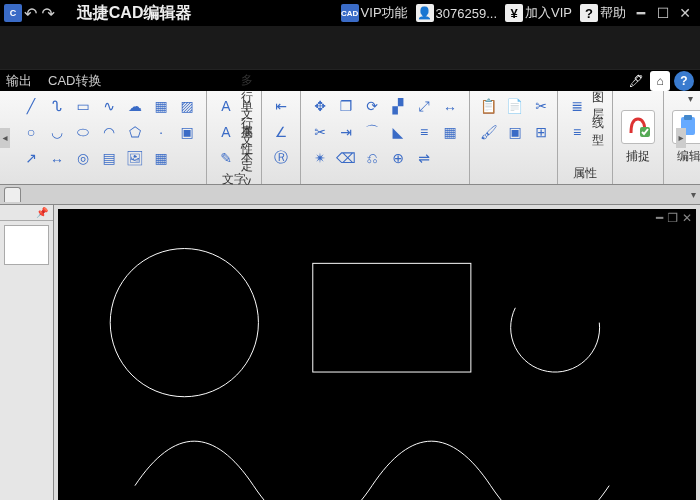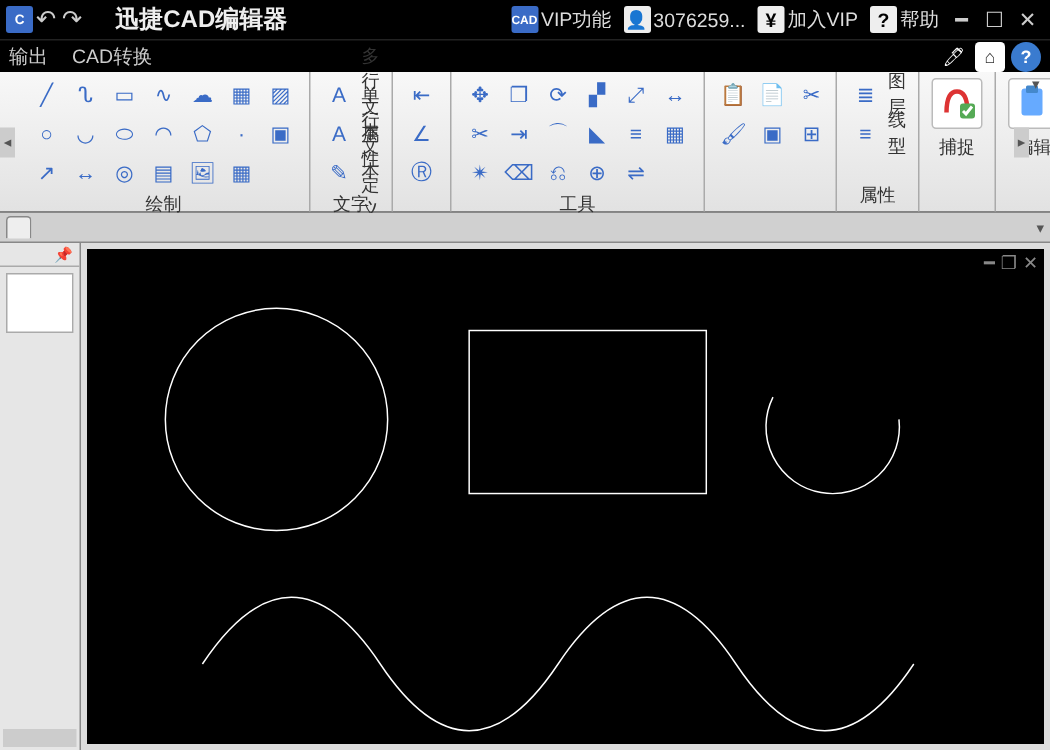--- a/index.html
+++ b/index.html
@@ -13,21 +13,21 @@
   .titlebar .spacer { flex: 1; }
   .titlebar .titem { display: flex; align-items: center; margin: 0 4px; color: #ddd; font-size: 13px; }
   .titlebar .titem .ic { width: 18px; height: 18px; margin-right: 2px; display: flex; align-items: center; justify-content: center; border-radius: 2px; }
   .titlebar .badge-cad { background: #3a6bc6; color: #fff; font-size: 8px; font-weight: bold; }
   .titlebar .badge-user { background: #eee; color: #000; font-size: 12px; }
   .titlebar .badge-yen { background: #eee; color: #000; font-weight: bold; }
   .titlebar .badge-help { background: #eee; color: #000; font-weight: bold; border-radius: 50%; }
   .titlebar .winbtn { width: 22px; height: 18px; display: flex; align-items: center; justify-content: center; color: #ccc; font-size: 14px; }
 
   
-  .menubar { height: 22px; background: #000; display: flex; align-items: center; padding: 10px 6px; border-top: 1px solid #222; }
+  .menubar { height: 22px; background: #000; display: flex; align-items: center; padding: 10px 6px; border-top: 1px solid #222; margin-top: 43px; }
   .menubar .mi { color: #ccc; margin-right: 16px; font-size: 13px; }
   .menubar .spacer { flex: 1; }
   .menubar .micon { width: 20px; height: 20px; margin-left: 4px; display: flex; align-items: center; justify-content: center; }
   .menubar .save-ic { color: #fff; }
   .menubar .home-ic { background: #fff; color: #333; border-radius: 3px; font-size: 12px; }
   .menubar .help-ic { background: #3a7bcf; color: #fff; border-radius: 50%; font-size: 12px; font-weight: bold; }
 
   
   .ribbon { background: linear-gradient(#f8f8f8, #e2e2e2); border-bottom: 1px solid #888; display: flex; height: 94px; position: relative; }
   .ribbon .chev { position: absolute; top: 50%; width: 10px; height: 20px; background: #ccc; display: flex; align-items: center; justify-content: center; color: #555; transform: translateY(-50%); font-size: 10px; }
@@ -36,21 +36,21 @@
   .ribbon .down { position: absolute; right: 0; top: 2px; width: 12px; height: 12px; color: #555; font-size: 10px; }
   .rgroup { border-right: 1px solid #aaa; padding: 4px 8px 2px; display: flex; flex-direction: column; justify-content: space-between; }
   .rgroup .body { flex: 1; }
   .rgroup .lbl { text-align: center; color: #333; font-size: 12px; padding-top: 2px; }
   .rgroup .grid { display: grid; gap: 4px; }
   .draw .grid { grid-template-columns: repeat(7, 22px); grid-template-rows: repeat(3, 22px); }
   .txt .grid { grid-template-columns: 22px auto; grid-auto-rows: 22px; }
   .dim .grid { grid-template-columns: 22px; grid-auto-rows: 22px; }
   .tools .grid { grid-template-columns: repeat(6, 22px); grid-auto-rows: 22px; }
   .props .grid { grid-template-columns: 22px auto; grid-auto-rows: 22px; }
-  .big { display: flex; flex-direction: column; align-items: center; justify-content: flex-start; padding: 4px 8px; }
+  .big { display: flex; flex-direction: column; align-items: center; justify-content: center; padding: 4px 8px; }
   .big .bigicon { width: 34px; height: 34px; display: flex; align-items: center; justify-content: center; border: 1px solid #bbb; border-radius: 3px; background: #fff; }
   .big .blabel { margin-top: 4px; color: #333; }
 
   .btn { width: 22px; height: 22px; border: 1px solid transparent; display: flex; align-items: center; justify-content: center; color: #3a6bc6; font-size: 14px; cursor: pointer; border-radius: 2px; }
   .txt .grid .tlabel, .props .grid .tlabel { font-size: 12px; color: #333; display: flex; align-items: center; }
 
   
   .tabstrip { height: 20px; background: #d0d0d0; border-bottom: 1px solid #888; display: flex; align-items: center; padding: 0 4px; position: relative; }
   .tabstrip .tab { background: #eee; border: 1px solid #888; border-bottom: none; padding: 1px 6px; font-size: 11px; color: #333; border-radius: 3px 3px 0 0; }
   .tabstrip .down { position: absolute; right: 4px; color: #555; font-size: 10px; }
@@ -127,21 +127,20 @@
       <div class="btn">·</div>
       <div class="btn">▣</div>
       <div class="btn">↗</div>
       <div class="btn">↔</div>
       <div class="btn">◎</div>
       <div class="btn">▤</div>
       <div class="btn">🖼</div>
       <div class="btn">▦</div>
     </div>
       </div>
-    <div class="lbl">绘制</div>
   </div>
 
   <div class="rgroup txt">
     <div class="body">
         <div class="grid">
       <div class="btn">A</div>
       <div class="tlabel">多行文本</div>
       <div class="btn">A</div>
       <div class="tlabel">单行文本</div>
       <div class="btn">✎</div>
@@ -177,21 +176,20 @@
       <div class="btn">◣</div>
       <div class="btn">≡</div>
       <div class="btn">▦</div>
       <div class="btn">✴</div>
       <div class="btn">⌫</div>
       <div class="btn">⎌</div>
       <div class="btn">⊕</div>
       <div class="btn">⇌</div>
     </div>
       </div>
-    <div class="lbl">工具</div>
   </div>
 
   <div class="rgroup tools" style="width:88px;">
     <div class="body">
         <div class="grid" style="grid-template-columns:repeat(3,22px);">
       <div class="btn">📋</div>
       <div class="btn">📄</div>
       <div class="btn">✂</div>
       <div class="btn">🖌</div>
       <div class="btn">▣</div>

